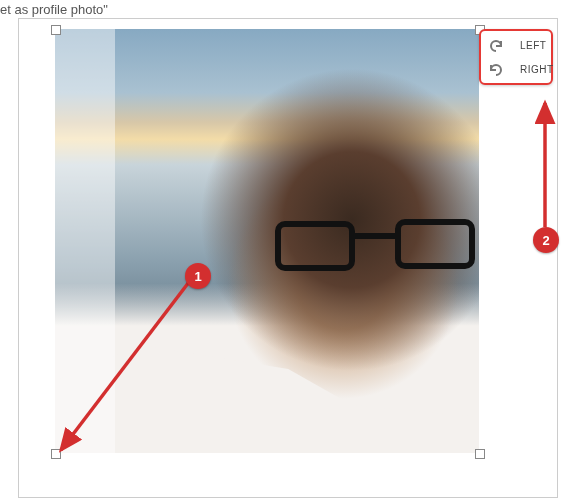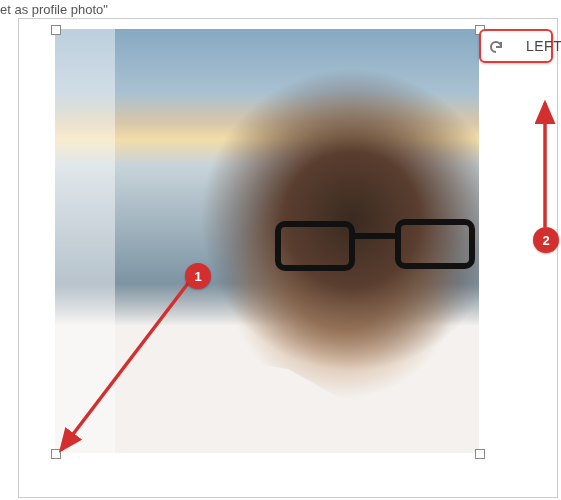--- a/index.html
+++ b/index.html
@@ -114,23 +114,23 @@
     width: 70px;
     background: #fff;
     border: 2px solid #e53935;
     border-radius: 6px;
     box-shadow: 0 1px 3px rgba(0,0,0,0.2);
     padding: 2px 0;
   }
   .rotate-btn {
     display: flex;
     align-items: center;
-    gap: 22px;
+    gap: 16px;
     padding: 5px 7px;
-    font-size: 14px;
+    font-size: 10px;
     color: #444;
     letter-spacing: 0.5px;
     cursor: pointer;
   }
   .rotate-btn svg { flex: none; }
 
   
   .badge {
     position: absolute;
     width: 26px;
@@ -178,20 +178,27 @@
   <div class="handle h-br"></div>
 
   <div class="rotate-panel">
     <div class="rotate-btn">
       <svg width="16" height="14" viewBox="0 0 16 14">
         <path d="M13 8 A5 5 0 1 0 8 13" fill="none" stroke="#777" stroke-width="2"></path>
         <path d="M13 3 L13 8 L8 8" fill="none" stroke="#777" stroke-width="2"></path>
       </svg>
       <span>LEFT</span>
     </div>
+    <div class="rotate-btn">
+      <svg width="16" height="14" viewBox="0 0 16 14">
+        <path d="M3 8 A5 5 0 1 1 8 13" fill="none" stroke="#777" stroke-width="2"></path>
+        <path d="M3 3 L3 8 L8 8" fill="none" stroke="#777" stroke-width="2"></path>
+      </svg>
+      <span>RIGHT</span>
+    </div>
   </div>
 
   <svg class="arrow" style="top:255px;left:30px" width="155" height="185">
     <defs>
       <marker id="ah1" markerWidth="8" markerHeight="8" refX="6" refY="3" orient="auto">
         <path d="M0,0 L7,3 L0,6 Z" fill="#d32f2f"></path>
       </marker>
     </defs>
     <line x1="140" y1="8" x2="12" y2="176" stroke="#d32f2f" stroke-width="3.5" marker-end="url(#ah1)"></line>
   </svg>

